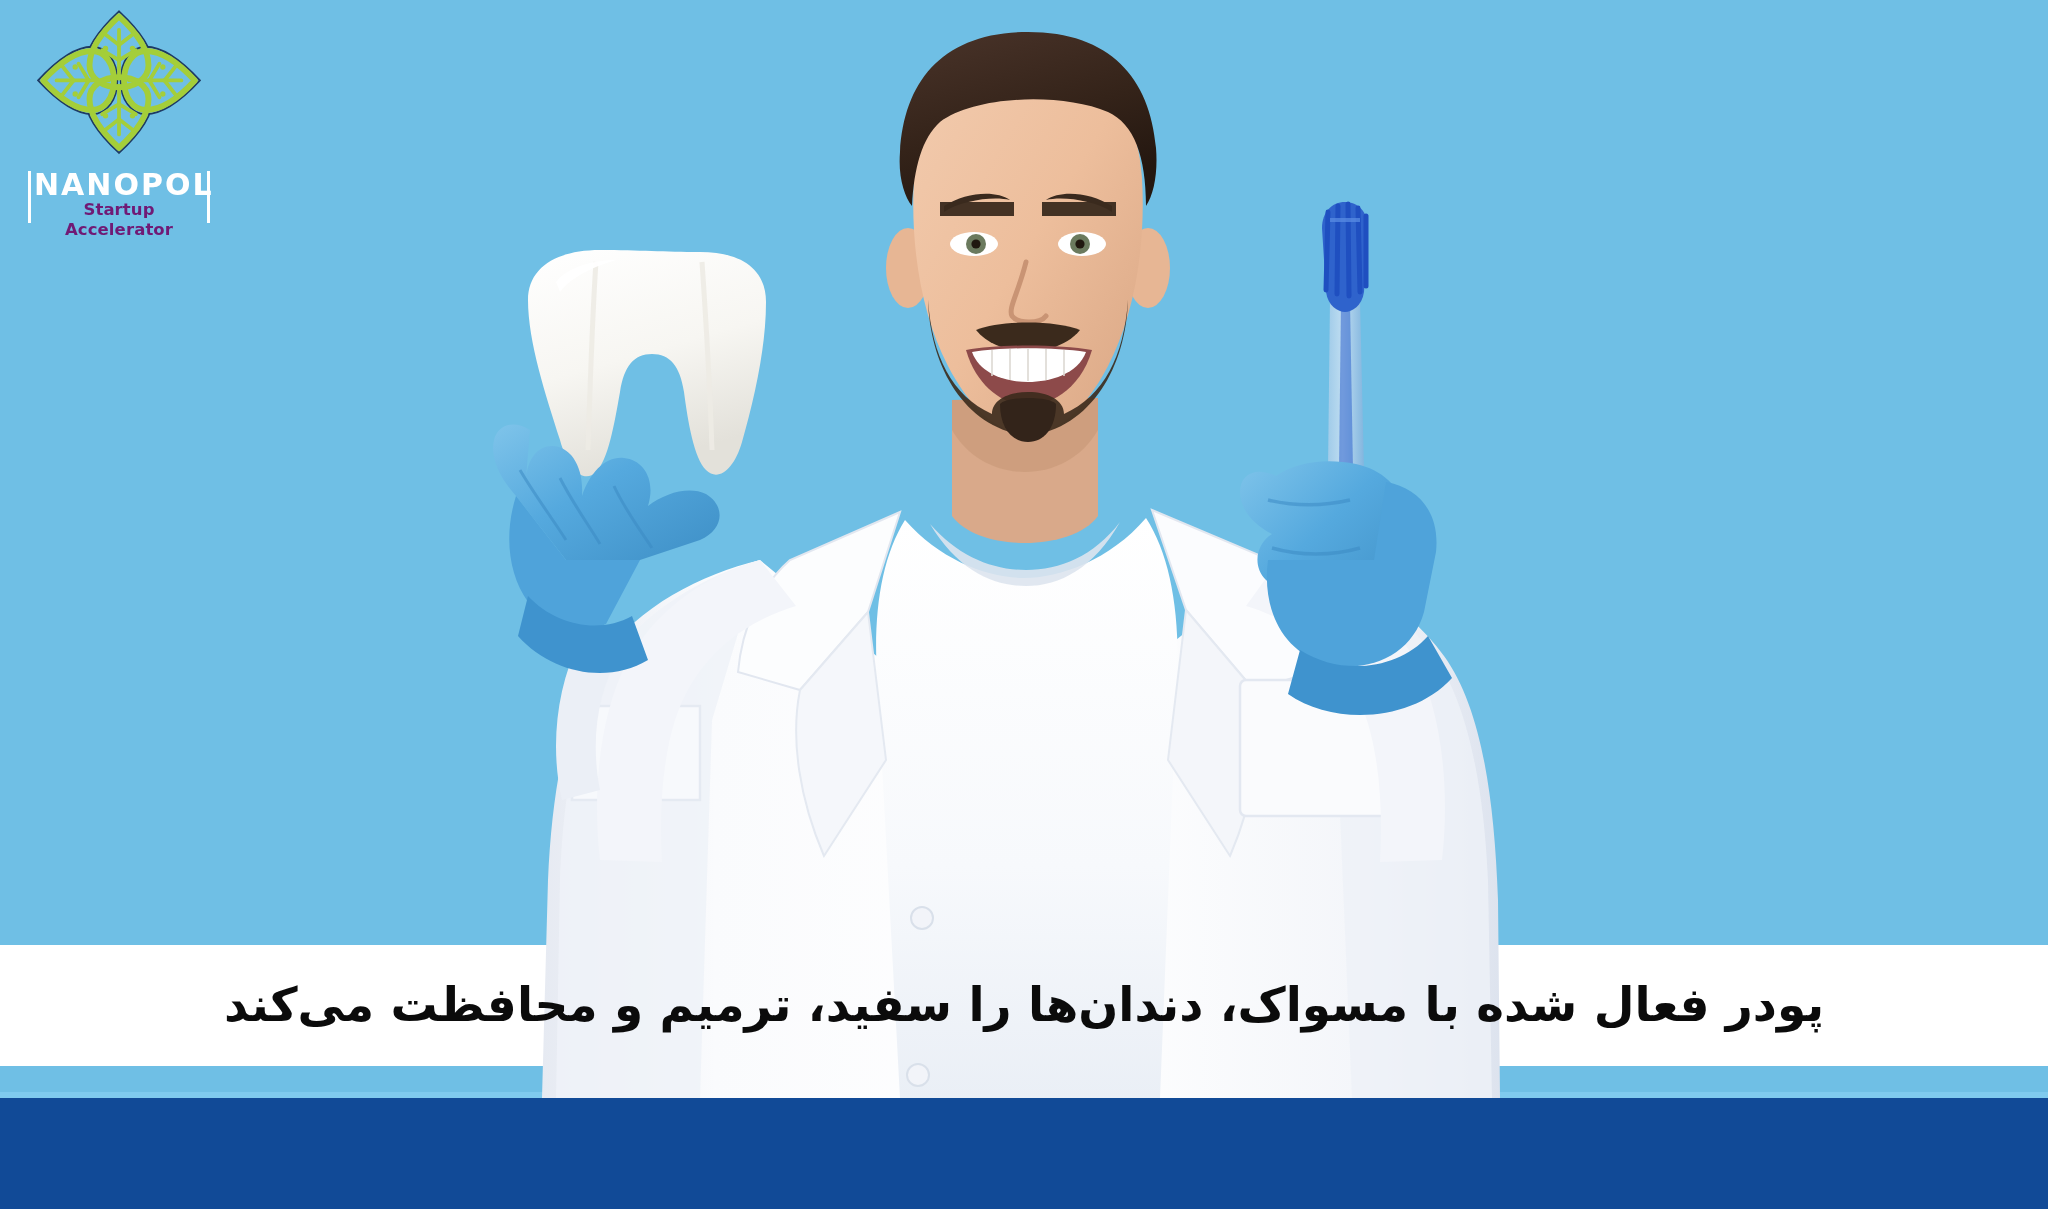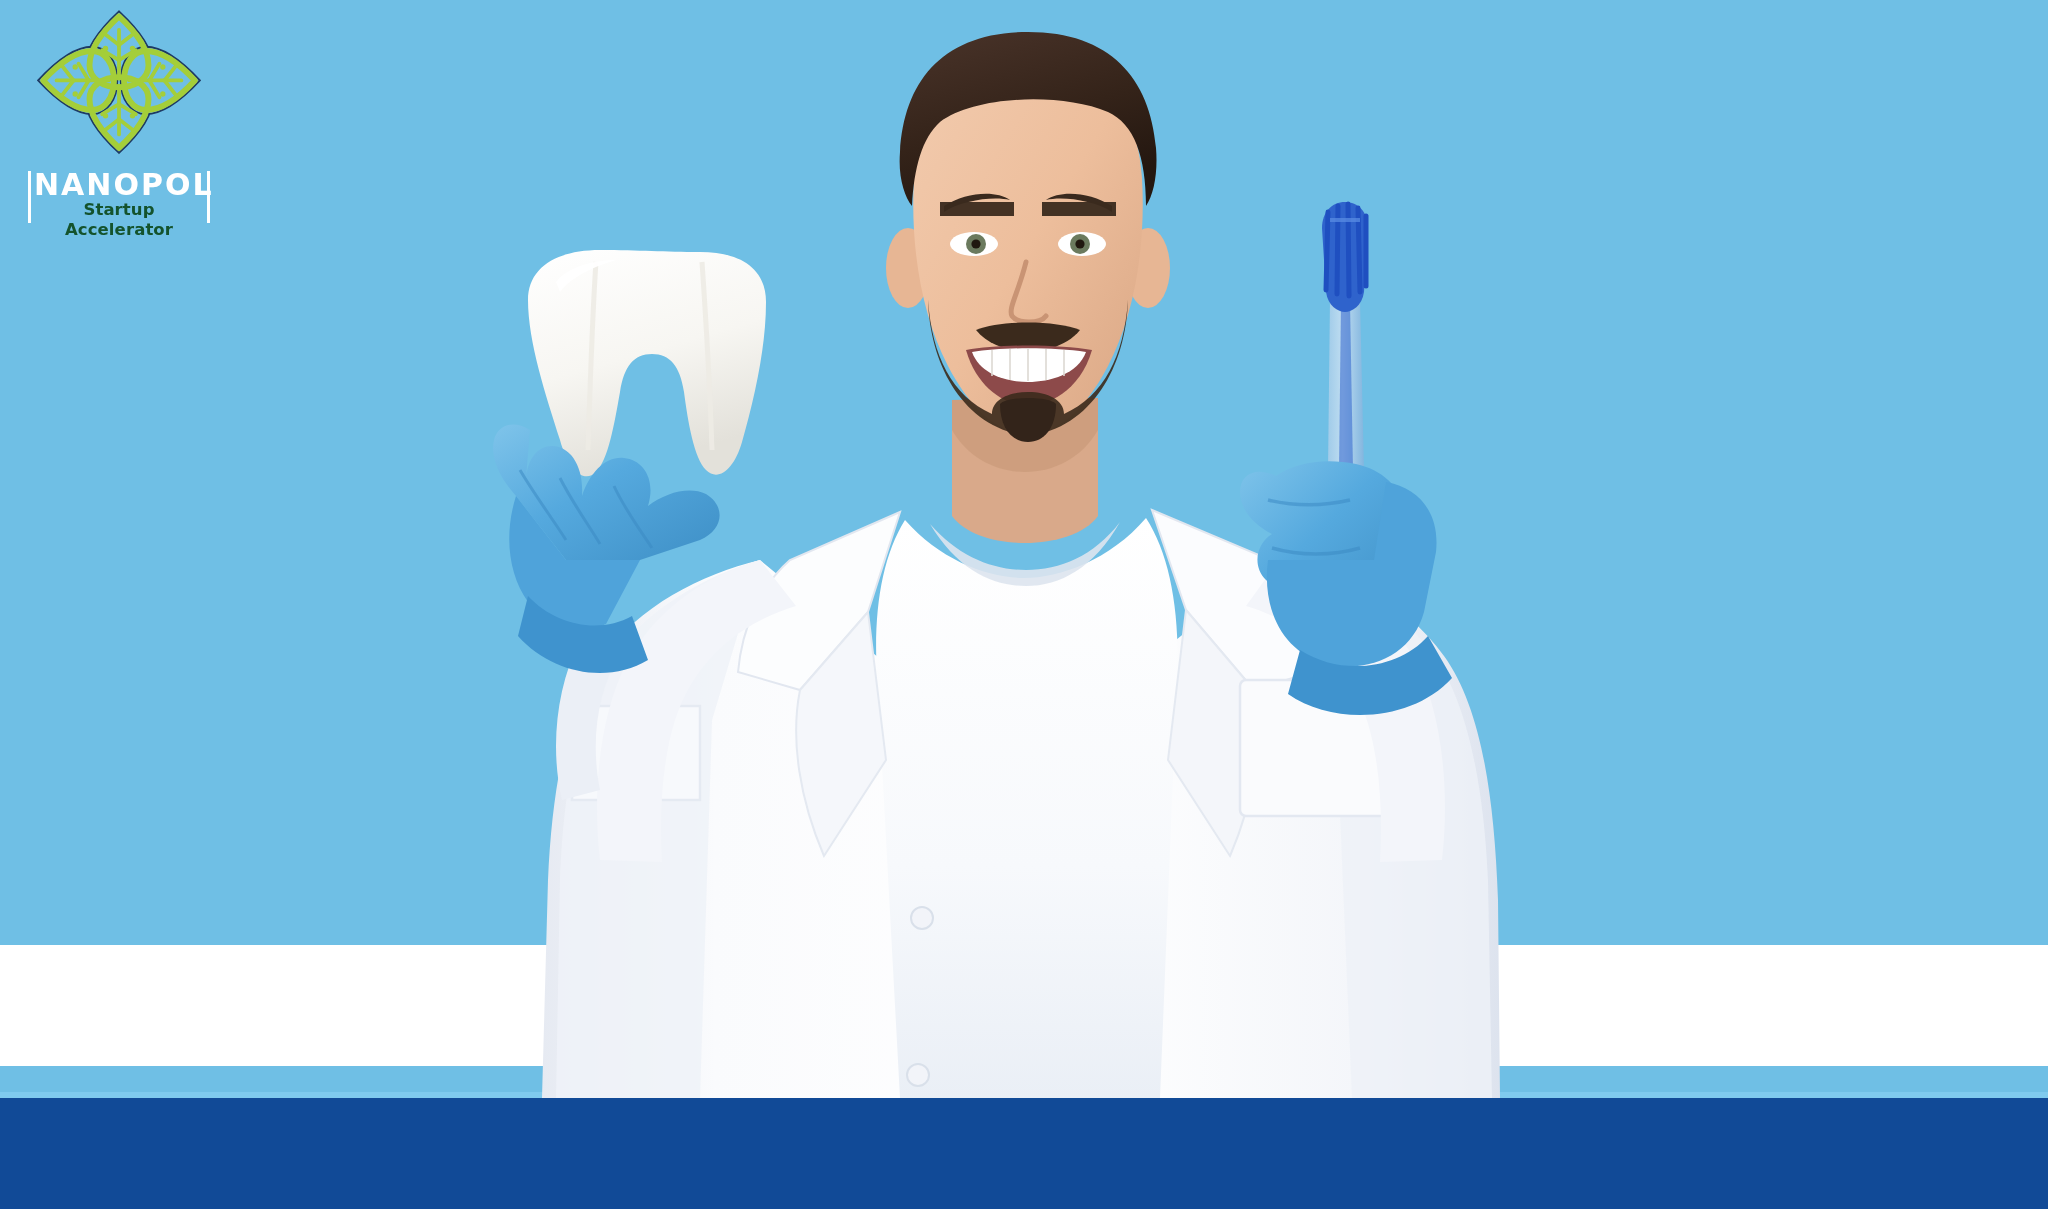--- a/index.html
+++ b/index.html
@@ -59,21 +59,21 @@
     display: block;
     color: #FFFFFF;
     font-weight: 700;
     letter-spacing: 2.0px;
     font-size: 30px;
     line-height: 31px;
     direction: ltr;
   }
   .logo-sub {
     display: block;
-    color: #14532d;
+    color: #701a75;
     font-weight: 700;
     font-size: 16.5px;
     line-height: 20px;
     letter-spacing: 0.1px;
     direction: ltr;
   }
 
   
   #subject {
     position: absolute;
@@ -427,14 +427,17 @@
         <circle cx="152" cy="70" r="3.2" fill="#A4CE39" stroke="none"></circle>
         <circle cx="152" cy="102" r="3.2" fill="#A4CE39" stroke="none"></circle>
       </g>
     </svg>
     <div id="logo-text">
       <span class="logo-word">NANOPOL</span>
       <span class="logo-sub">Startup Accelerator</span>
     </div>
   </div>
 
+  <div id="caption">
+    <div id="caption-text">پودر فعال شده با مسواک، دندان‌ها را سفید، ترمیم و محافظت می‌کند</div>
+  </div>
 
 </div>
 
 </body></html>

